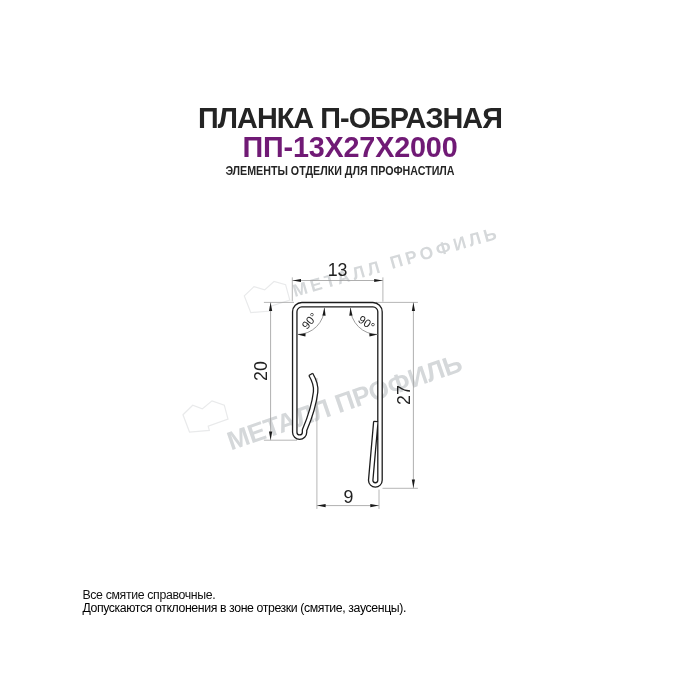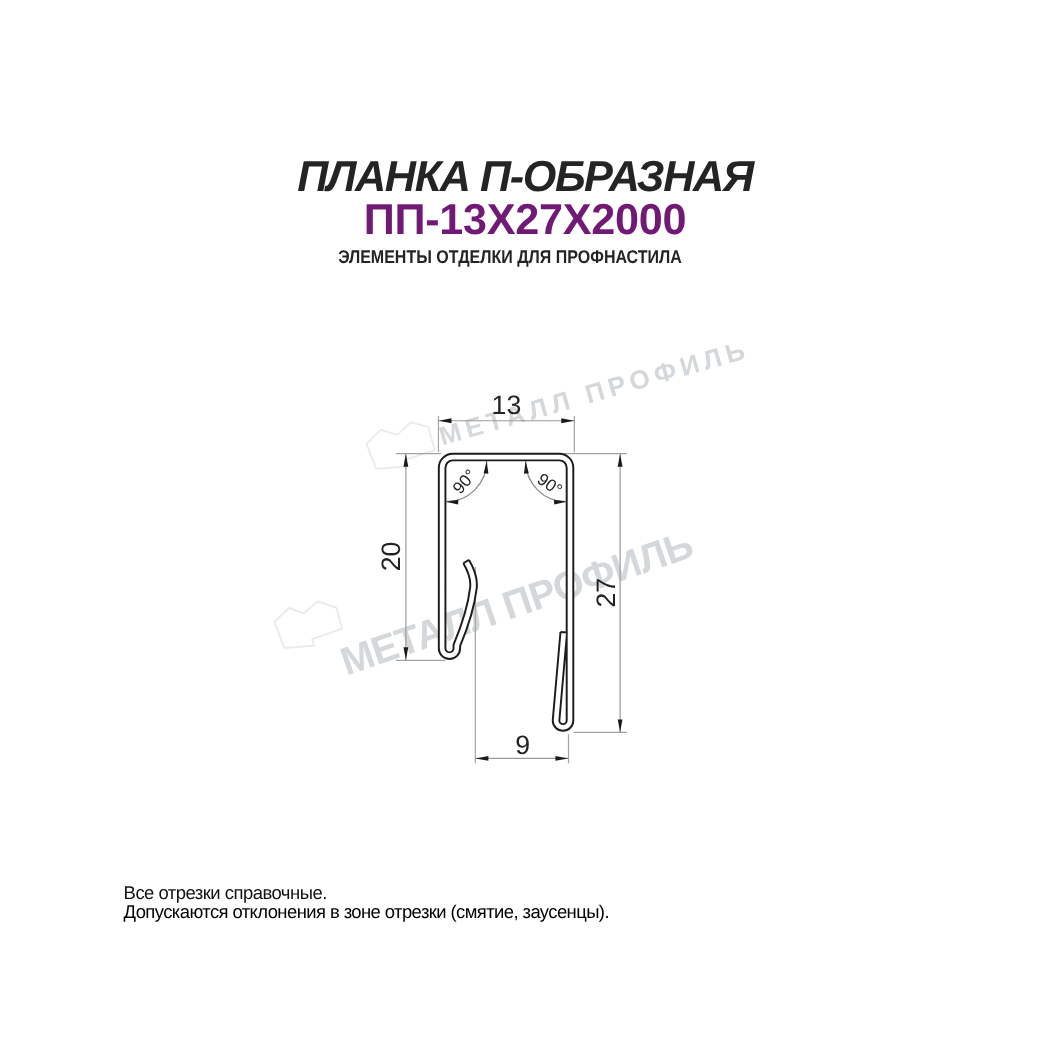--- a/index.html
+++ b/index.html
@@ -4,27 +4,27 @@
 <style>
   html,body{margin:0;padding:0;}
   body{width:700px;height:700px;background:#fff;overflow:hidden;position:relative;
        font-family:"Liberation Sans", sans-serif;}
   .abs{position:absolute;white-space:nowrap;}
   .ctr{left:0;width:700px;text-align:center;}
 </style>
 </head>
 <body>
 
-<div class="abs ctr" id="t1" style="top:103.5px;font-size:28.8px;font-weight:bold;color:#242424;line-height:1;letter-spacing:-0.95px;font-style:italic;">ПЛАНКА П-ОБРАЗНАЯ</div>
+<div class="abs ctr" id="t1" style="top:103.5px;font-size:28.8px;font-weight:bold;color:#242424;line-height:1;letter-spacing:-0.95px;">ПЛАНКА П-ОБРАЗНАЯ</div>
 
 <div class="abs ctr" id="t2" style="top:133px;font-size:28.8px;font-weight:bold;color:#701a75;line-height:1;letter-spacing:-0.2px;">ПП-13Х27Х2000</div>
 
 <div class="abs ctr" id="st" style="top:165px;left:-10px;font-size:12.3px;font-weight:bold;color:#242424;line-height:1;transform:scaleX(0.868);">ЭЛЕМЕНТЫ ОТДЕЛКИ ДЛЯ ПРОФНАСТИЛА</div>
 
-<div class="abs" id="f1" style="left:82.4px;top:589.1px;font-size:12.3px;color:#111;line-height:1;letter-spacing:-0.34px;">Все отрезки справочные.</div>
+<div class="abs" id="f1" style="left:82.4px;top:589.1px;font-size:12.3px;color:#111;line-height:1;letter-spacing:-0.34px;">Все смятие справочные.</div>
 
 <div class="abs" id="f2" style="left:82.4px;top:602.1px;font-size:12.3px;color:#000000;line-height:1;letter-spacing:-0.39px;">Допускаются отклонения в зоне отрезки (смятие, заусенцы).</div>
 
 <svg class="abs" style="left:0;top:0;" width="700" height="700" viewBox="0 0 700 700">
 
   <path d="M244.3,295.9 L254.0,286.6 L264.7,289.9 L274.0,281.5 L285.6,284.7 L289.8,300.1 L269.5,306.7 L270.6,311.0 L250.8,312.6 Z" fill="none" stroke="#e9eaeb" stroke-width="1.2"></path>
 
   <text transform="translate(294.8,297) rotate(-16)" font-size="17.5" font-weight="bold" fill="#d5d8da" style="letter-spacing:3.3px">МЕТАЛЛ ПРОФИЛЬ</text>
 
   <path d="M183,414.8 L192.7,405.2 L202.3,408.9 L212,400.9 L224.3,405.2 L228,419.1 L208.2,426.1 L209.3,430.4 L189.5,432 Z" fill="none" stroke="#e9eaeb" stroke-width="1.2"></path>

